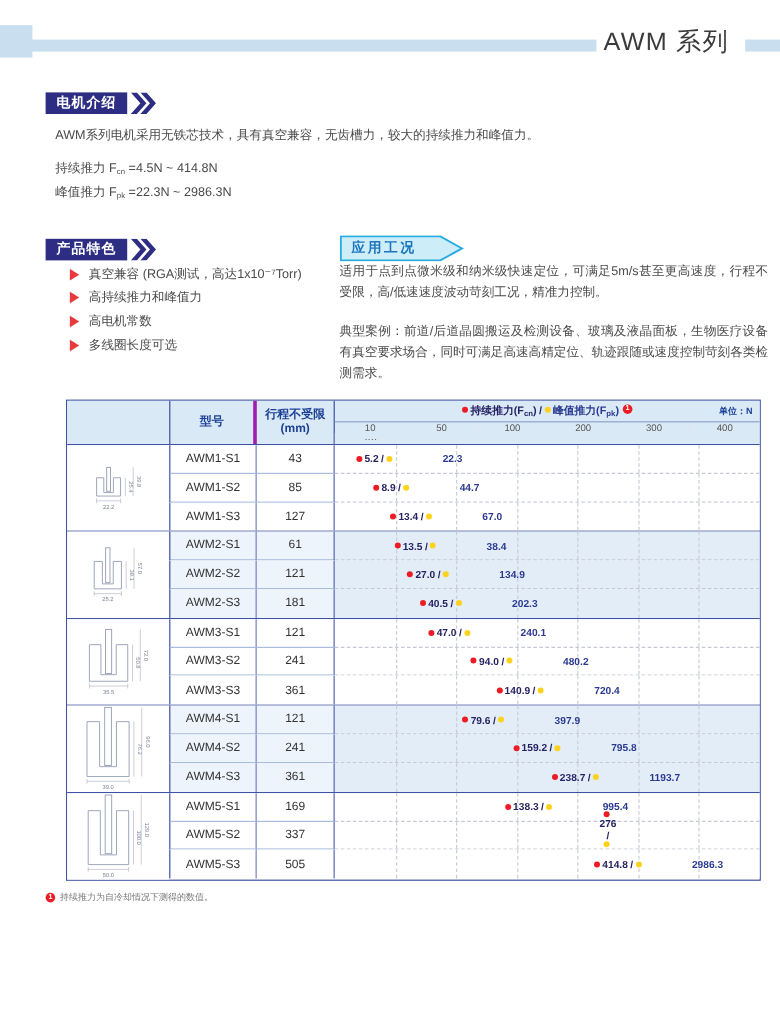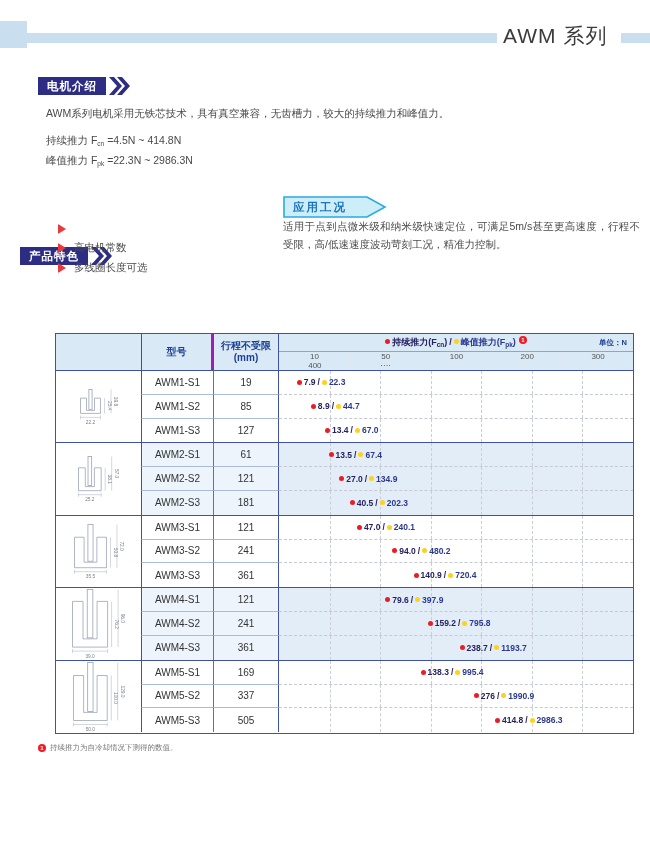--- a/index.html
+++ b/index.html
@@ -42,21 +42,21 @@
   .th-model{border-left:1px solid #3f51a3;border-right:3px solid #a21caf;font-family:Liberation Serif, serif;}
   .th-coil{border-right:1px solid #3f51a3;}
   .th-chart{position:relative;height:36px;}
   .legend-row{height:18px;border-bottom:1px solid #8fa3cc;box-sizing:border-box;position:relative;
         display:flex;align-items:center;justify-content:center;}
   .legend{font-size:9px;font-weight:bold;white-space:nowrap;}
   .lg-cont{color:#262262;} .lg-peak{color:#2b3990;}
   .lg-sep{color:#262262;margin:0 2px;}
   .unit{position:absolute;right:6px;top:0;height:18px;line-height:18px;font-size:7.5px;
         font-weight:bold;color:#1b3f94;}
-  .ticks-row{height:18px;display:grid;grid-template-columns:repeat(5,1fr);}
+  .ticks-row{height:18px;display:grid;grid-template-columns:repeat(6,1fr);}
   .tick{display:flex;align-items:center;justify-content:center;font-size:8px;color:#555;}
   .tick + .tick{border-left:1px solid #dfe6f0;}
 
   .grp{display:grid;grid-template-columns:85px 1fr;}
   .grp:not(:last-child){border-bottom:1.5px solid #3f51a3;}
   .c-dia{display:flex;align-items:center;justify-content:center;background:#fff;overflow:visible;}
   .rows{display:flex;flex-direction:column;}
   .row{display:grid;grid-template-columns:73px 65px 1fr;height:23.8px;}
   .c-model,.c-coil{display:flex;align-items:center;justify-content:center;font-size:10px;
         color:#333;box-sizing:border-box;background:#fff;}
@@ -66,21 +66,21 @@
   .c-chart{position:relative;box-sizing:border-box;background:#fff;}
   .row:not(:last-child) .c-chart{border-bottom:1px dashed #c4c9d4;}
   .tint .c-model,.tint .c-coil{background:#eef4fb;}
   .tint .c-chart{background:#e2edf8;}
   .vg{position:absolute;top:0;bottom:0;width:0;border-left:1px dashed #c9ced8;}
   .mk{position:absolute;top:50%;transform:translateY(-50%);display:inline-flex;align-items:center;
         font-size:8.5px;font-weight:bold;white-space:nowrap;}
   .dot{display:inline-block;width:5px;height:5px;border-radius:50%;margin-right:2px;}
   .dot-l{margin:0 2px 0 0;vertical-align:1px;}
   .rd{background:#ed1c24;} .yl{background:#fcd21c;}
-  .v1{color:#262262;} .v2{color:#2b3990;}
+  .v1{color:#262262;} .v2{color:#2b3990;margin-left:40px;}
   .mk .sep{color:#262262;margin:0 2px;font-weight:bold;}
 
   .note1{display:inline-block;background:#ed1c24;color:#fff;border-radius:50%;width:8px;height:8px;
         font-size:6px;line-height:8px;text-align:center;margin-left:3px;vertical-align:3px;font-weight:bold;}
   .footnote{position:absolute;left:38px;top:743px;display:flex;align-items:center;font-size:7.5px;color:#777;}
   .footnote .note1{margin:0 4px 0 0;vertical-align:0;}
 </style>
 </head>
 <body>
 
@@ -99,48 +99,54 @@
     </svg>
   </div>
   <div class="para" style="left:46px;top:105px;">AWM系列电机采用无铁芯技术，具有真空兼容，无齿槽力，较大的持续推力和峰值力。</div>
   <div class="para" style="left:46px;top:132px;">
     <span>持续推力 F</span><span class="sub">cn</span><span> =4.5N ~ 414.8N</span>
   </div>
   <div class="para" style="left:46px;top:152px;">
     <span>峰值推力 F</span><span class="sub">pk</span><span> =22.3N ~ 2986.3N</span>
   </div>
 
-  <div class="badge" style="left:20px;top:199px;margin-top:48px;">
+  <div class="badge" style="left:38px;top:199px;">
     <span class="bx">产品特色</span>
     <svg width="22" height="18" viewBox="0 0 22 18">
       <polygon points="0,0 8,9 0,18 5,18 13,9 5,0" fill="#2d2e83"></polygon>
       <polygon points="8,0 16,9 8,18 13,18 21,9 13,0" fill="#2d2e83"></polygon>
     </svg>
   </div>
   <div class="features">
       <div class="feat">
         <span class="tri"></span>
+        <span class="feat-t">真空兼容 (RGA测试，高达1x10⁻⁷Torr)</span>
+      </div>
+      <div class="feat">
+        <span class="tri"></span>
+        <span class="feat-t">高持续推力和峰值力</span>
       </div>
       <div class="feat">
         <span class="tri"></span>
         <span class="feat-t">高电机常数</span>
       </div>
       <div class="feat">
         <span class="tri"></span>
         <span class="feat-t">多线圈长度可选</span>
       </div>
     </div>
 
   <div class="app-badge">
     <svg width="104" height="22" viewBox="0 0 104 22">
       <polygon points="1,1 84,1 102,11 84,21 1,21" fill="#cdeef9" stroke="#29abe2" stroke-width="1.6"></polygon>
     </svg>
     <span class="txt">应用工况</span>
   </div>
   <div class="para" style="left:283px;top:218px;width:357px;text-align:justify;">适用于点到点微米级和纳米级快速定位，可满足5m/s甚至更高速度，行程不受限，高/低速速度波动苛刻工况，精准力控制。</div>
+  <div class="para" style="left:283px;top:268px;width:357px;text-align:justify;">典型案例：前道/后道晶圆搬运及检测设备、玻璃及液晶面板，生物医疗设备有真空要求场合，同时可满足高速高精定位、轨迹跟随或速度控制苛刻各类检测需求。</div>
 
   <div class="dtable">
     <div class="thead">
       <div class="th"></div>
       <div class="th th-model">型号</div>
       <div class="th th-coil">
         <span>行程不受限</span>
         <span>(mm)</span>
       </div>
       <div class="th-chart">
@@ -173,31 +179,31 @@
               <text x="11.489999999999998" y="35.879999999999995" font-size="4.8" fill="#7a7f90" text-anchor="middle" font-family="&quot;Liberation Sans&quot;,sans-serif">22.2</text>
               <line x1="25.479999999999997" y1="10.14" x2="25.479999999999997" y2="25.38" stroke="#a9aebf" stroke-width="0.5"></line>
               <text x="28.679999999999996" y="17.759999999999998" font-size="4.8" fill="#7a7f90" text-anchor="middle" transform="rotate(90 28.679999999999996 17.759999999999998)" font-family="&quot;Liberation Sans&quot;,sans-serif">25.4</text>
               <line x1="31.979999999999997" y1="1.5" x2="31.979999999999997" y2="25.38" stroke="#a9aebf" stroke-width="0.5"></line>
               <text x="35.18" y="13.44" font-size="4.8" fill="#7a7f90" text-anchor="middle" transform="rotate(90 35.18 13.44)" font-family="&quot;Liberation Sans&quot;,sans-serif">39.8</text>
             </svg>
           </div>
           <div class="rows">
             <div class="row">
               <div class="c-model">AWM1-S1</div>
-              <div class="c-coil">19</div>
+              <div class="c-coil">43</div>
               <div class="c-chart">
                 <div class="vg" style="left: 14.2857%;"></div>
                 <div class="vg" style="left: 28.5714%;"></div>
                 <div class="vg" style="left: 42.8571%;"></div>
                 <div class="vg" style="left: 57.1429%;"></div>
                 <div class="vg" style="left: 71.4286%;"></div>
                 <div class="vg" style="left: 85.7143%;"></div>
                 <span class="mk" style="left: 5%;">
                   <span class="dot rd"></span>
-                  <span class="v1">7.9</span>
+                  <span class="v1">5.2</span>
                   <span class="sep">/</span>
                   <span class="dot yl"></span>
                   <span class="v2">22.3</span>
                 </span>
               </div>
             </div>
             <div class="row">
               <div class="c-model">AWM1-S2</div>
               <div class="c-coil">85</div>
               <div class="c-chart">
@@ -261,21 +267,21 @@
                 <div class="vg" style="left: 28.5714%;"></div>
                 <div class="vg" style="left: 42.8571%;"></div>
                 <div class="vg" style="left: 57.1429%;"></div>
                 <div class="vg" style="left: 71.4286%;"></div>
                 <div class="vg" style="left: 85.7143%;"></div>
                 <span class="mk" style="left: 14%;">
                   <span class="dot rd"></span>
                   <span class="v1">13.5</span>
                   <span class="sep">/</span>
                   <span class="dot yl"></span>
-                  <span class="v2">67.4</span>
+                  <span class="v2">38.4</span>
                 </span>
               </div>
             </div>
             <div class="row">
               <div class="c-model">AWM2-S2</div>
               <div class="c-coil">121</div>
               <div class="c-chart">
                 <div class="vg" style="left: 14.2857%;"></div>
                 <div class="vg" style="left: 28.5714%;"></div>
                 <div class="vg" style="left: 42.8571%;"></div>
@@ -500,21 +506,21 @@
             <div class="row">
               <div class="c-model">AWM5-S2</div>
               <div class="c-coil">337</div>
               <div class="c-chart">
                 <div class="vg" style="left: 14.2857%;"></div>
                 <div class="vg" style="left: 28.5714%;"></div>
                 <div class="vg" style="left: 42.8571%;"></div>
                 <div class="vg" style="left: 57.1429%;"></div>
                 <div class="vg" style="left: 71.4286%;"></div>
                 <div class="vg" style="left: 85.7143%;"></div>
-                <span class="mk" style="left: 55%;">
+                <span class="mk" style="left: 55%; flex-direction: column;">
                   <span class="dot rd"></span>
                   <span class="v1">276</span>
                   <span class="sep">/</span>
                   <span class="dot yl"></span>
                   <span class="v2">1990.9</span>
                 </span>
               </div>
             </div>
             <div class="row">
               <div class="c-model">AWM5-S3</div>

